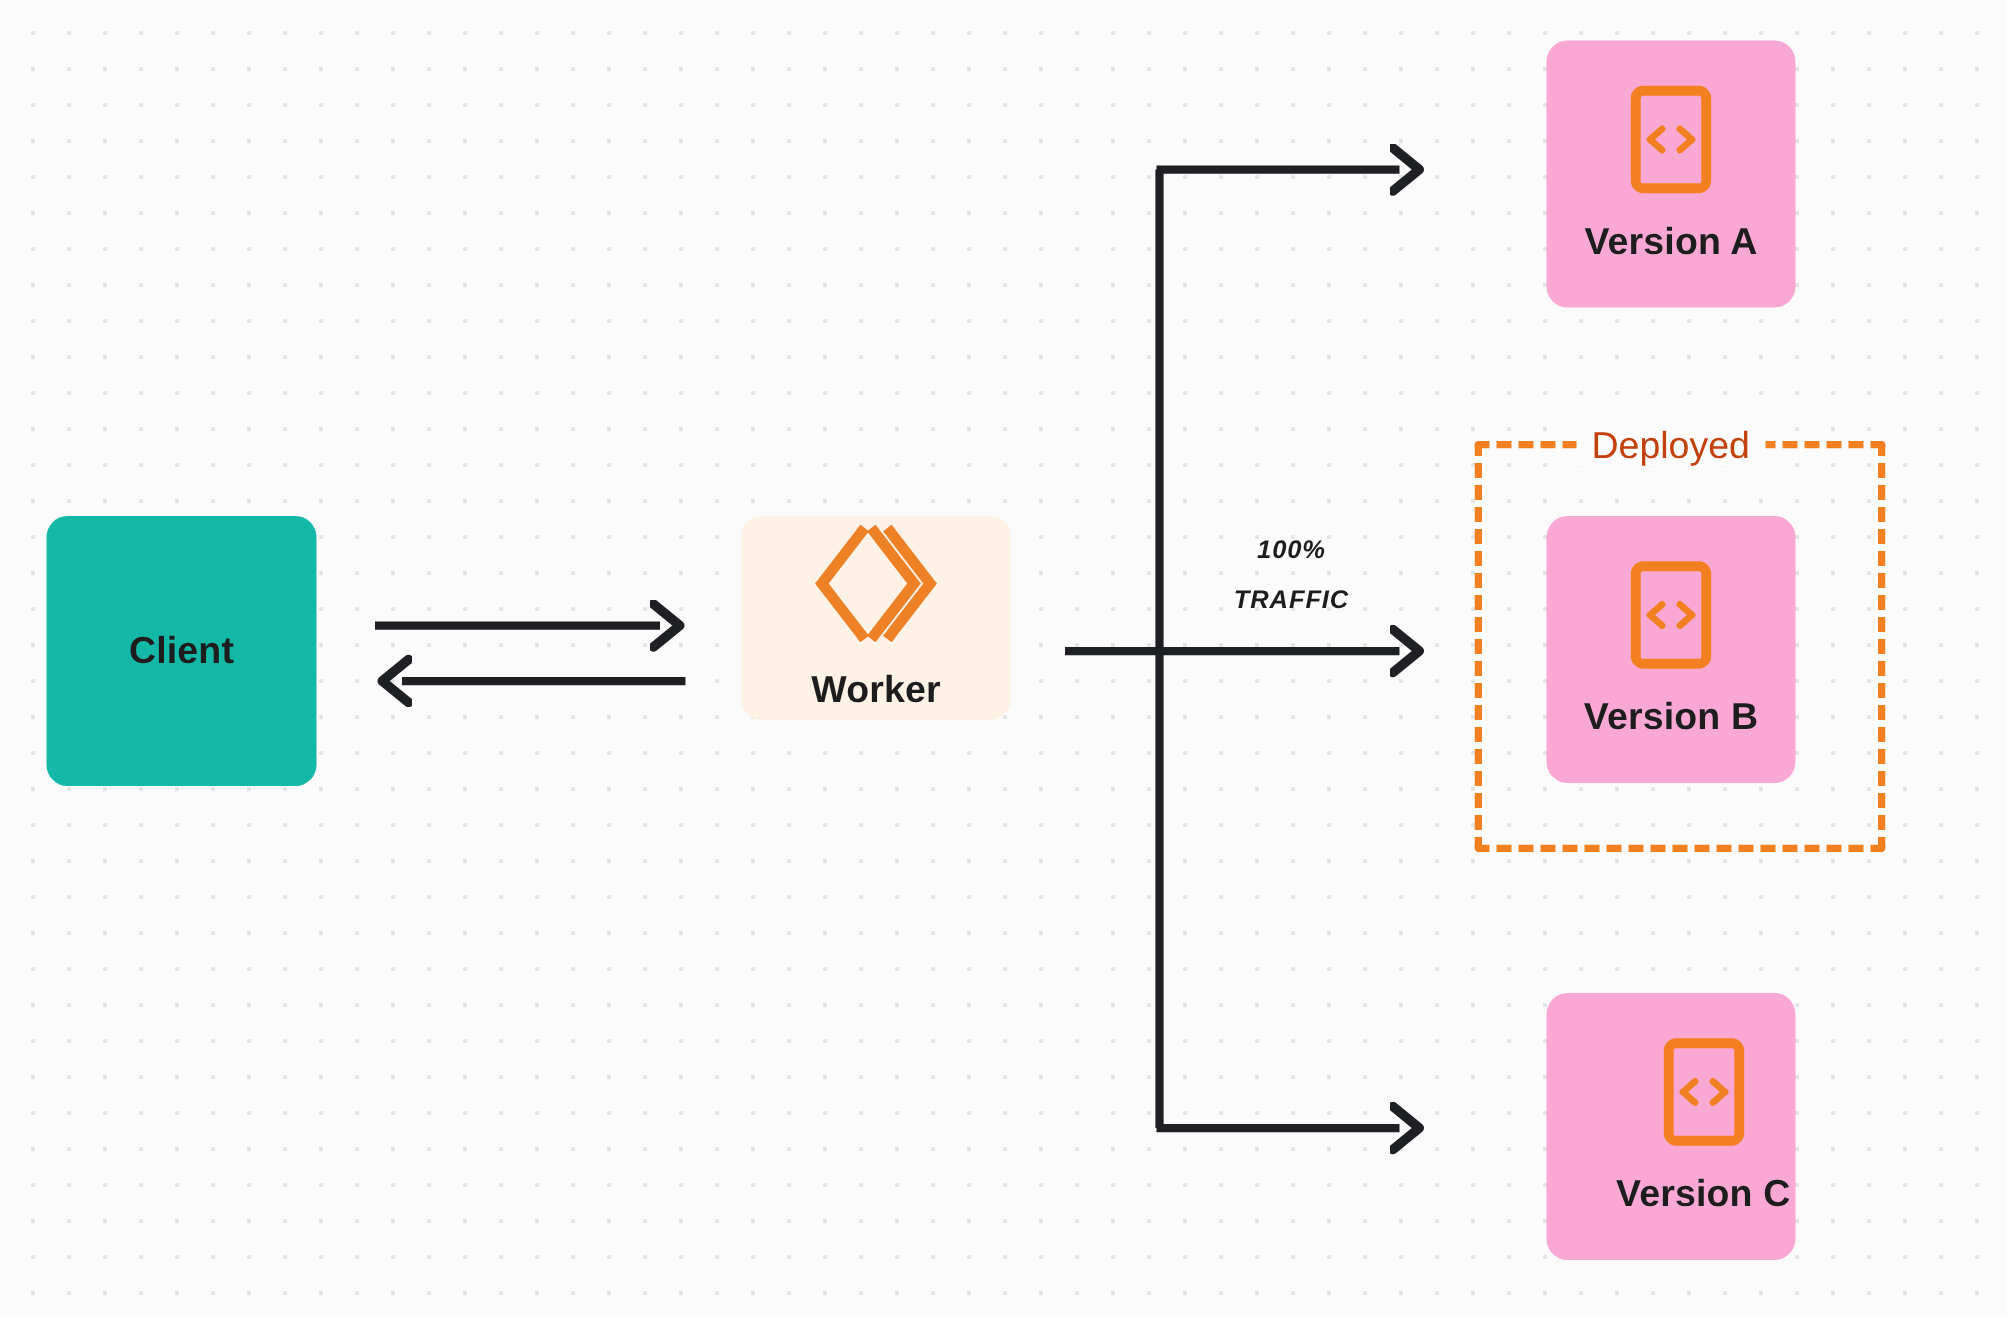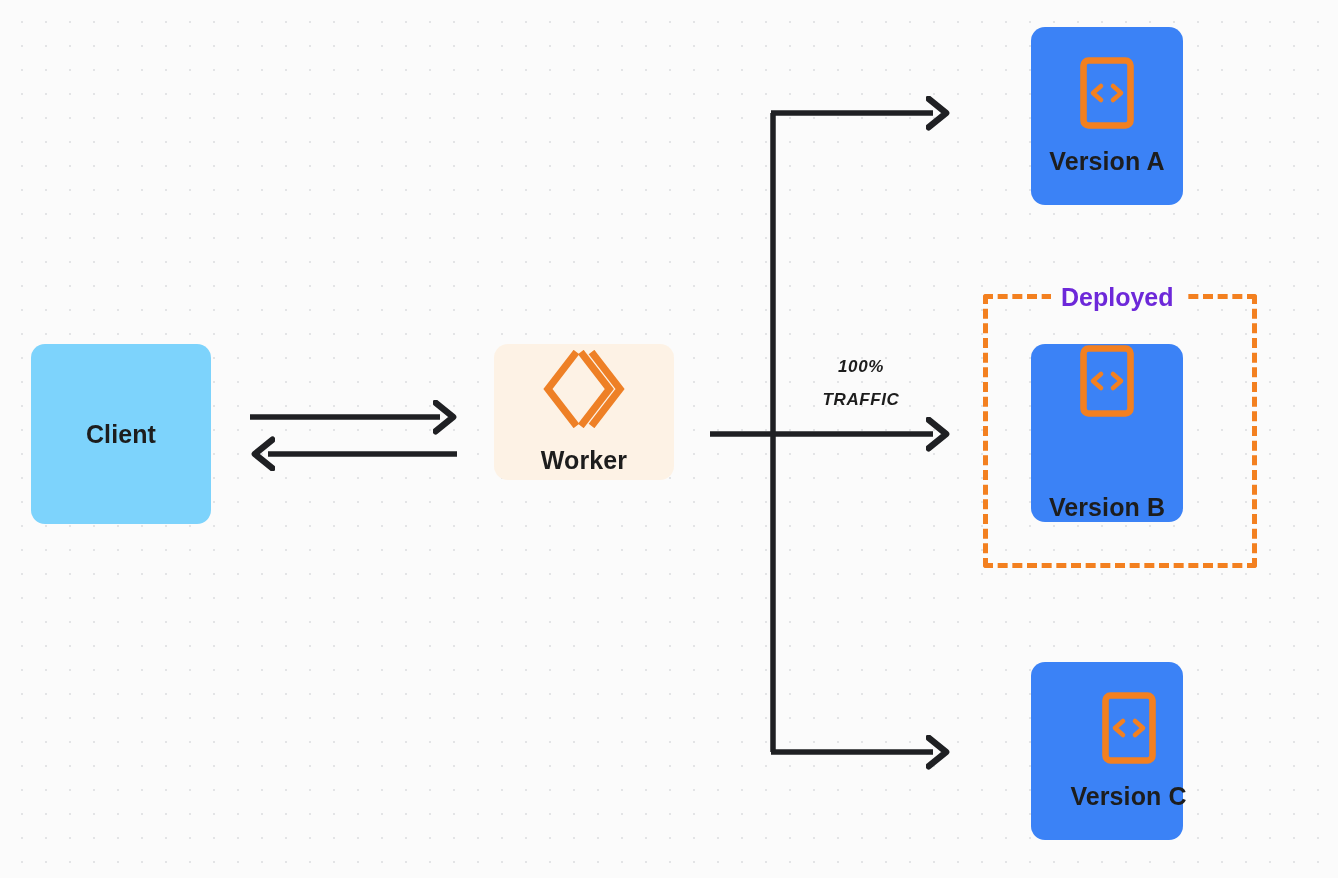--- a/index.html
+++ b/index.html
@@ -43,44 +43,44 @@
     letter-spacing: 0.1px;
     white-space: nowrap;
   }
 
   
   #client-node {
     left: 31px;
     top: 344px;
     width: 180px;
     height: 180px;
-    background: #7dd3fc;
+    background: #14b8a6;
   }
   #client-node .node-label { font-size: 25px; }
 
   
   #worker-node {
     left: 494px;
     top: 344px;
     width: 180px;
     height: 136px;
     background: #fdf2e5;
   }
   #worker-node .node-label { font-size: 25px; margin-top: 18px; }
 
   .worker-logo { width: 84px; height: 78px; display: block; }
 
   
   .version-node {
-    width: 152px;
+    width: 166px;
     height: 178px;
-    background: #3b82f6;
+    background: #f9a8d4;
   }
   #version-a-node { left: 1031px; top: 27px; }
-  #version-b-node { left: 1031px; top: 344px; justify-content: space-between; }
+  #version-b-node { left: 1031px; top: 344px; }
   #version-c-node { left: 1031px; top: 662px; padding-left: 43px; }
 
   .version-node .node-label { font-size: 25px; margin-top: 17px; }
   .version-icon { width: 56px; height: 74px; display: block; }
 
   
   #deployed-group {
     position: absolute;
     left: 983px;
     top: 294px;
@@ -89,23 +89,23 @@
     border: 5px dashed #f38020;
     border-radius: 3px;
   }
 
   #deployed-label {
     position: absolute;
     left: 1051px;
     top: 283px;
     padding: 0 10px;
     background: #fbfbfb;
-    color: #6d28d9;
+    color: #c2410c;
     font-size: 25px;
-    font-weight: bold;
+    font-weight: normal;
     line-height: 28px;
     white-space: nowrap;
   }
 
   
   #traffic-label {
     position: absolute;
     left: 795px;
     top: 350px;
     width: 132px;

